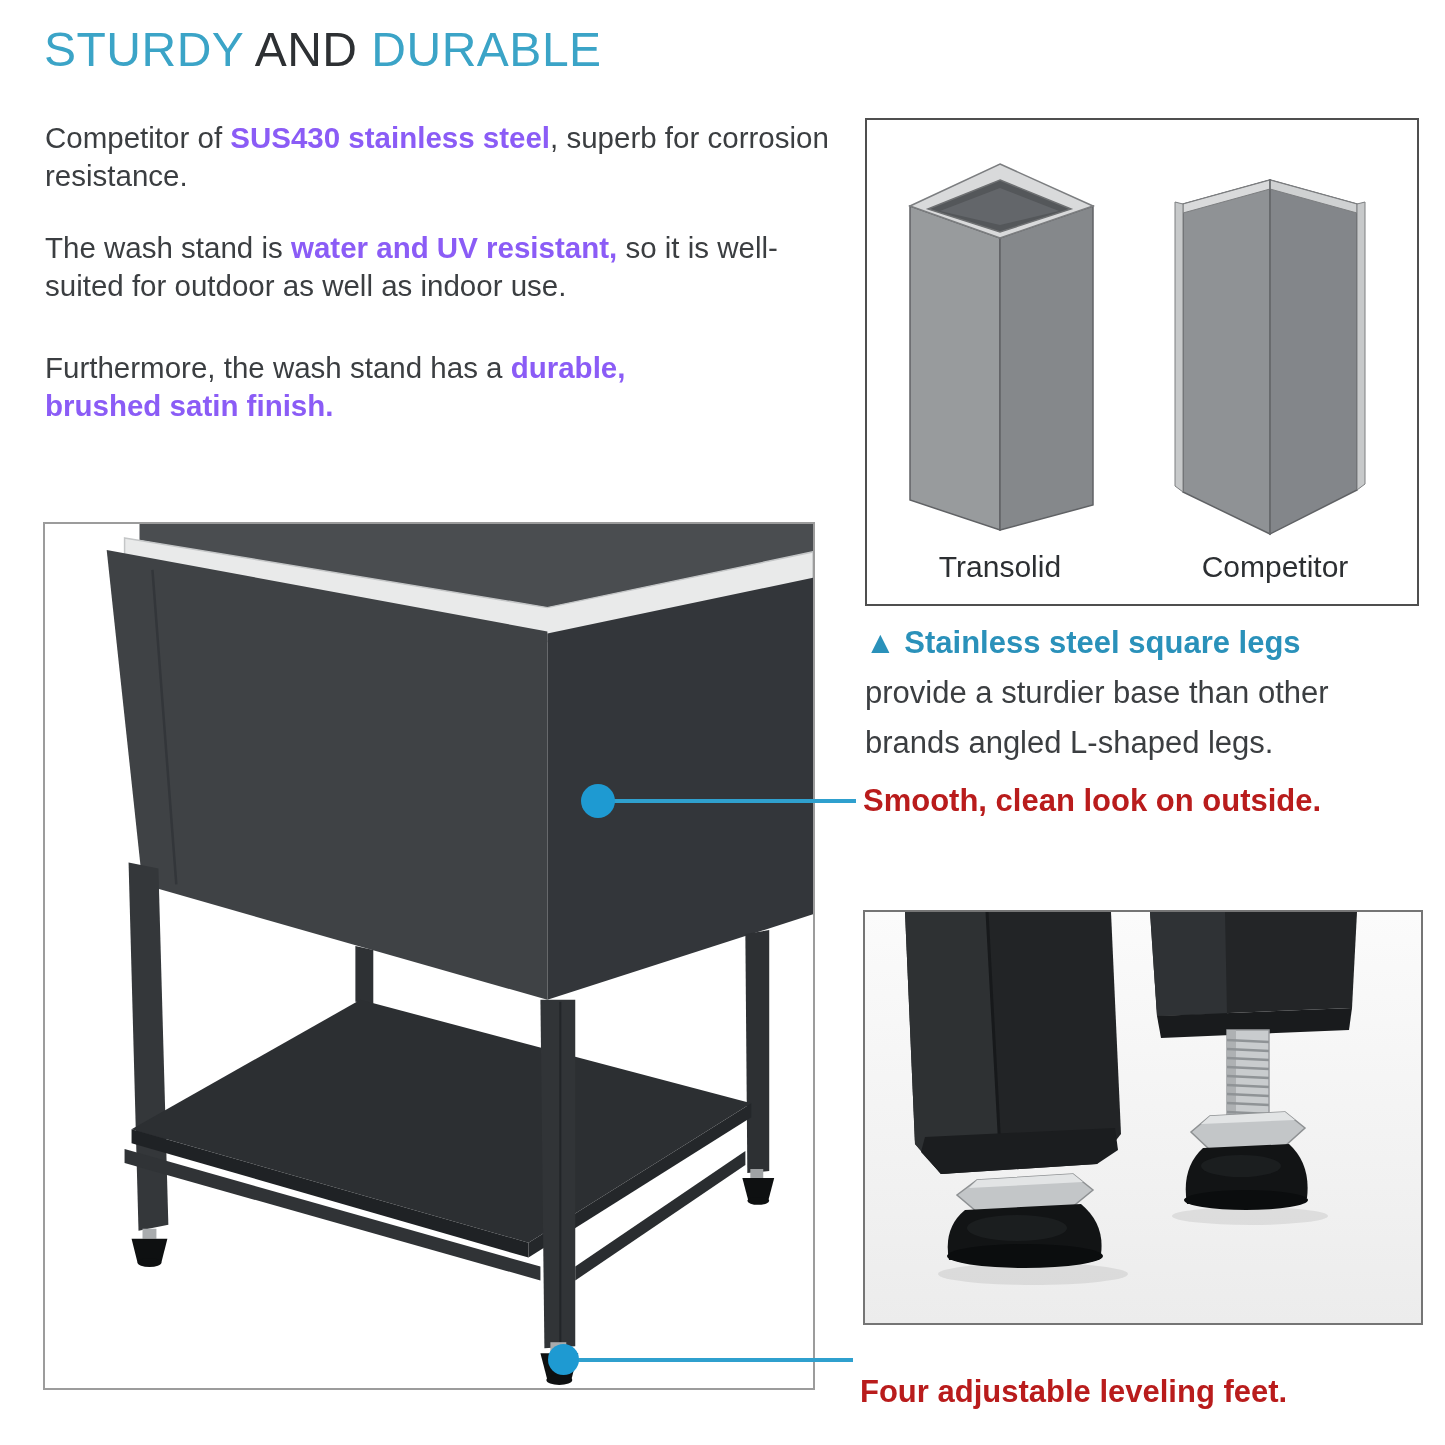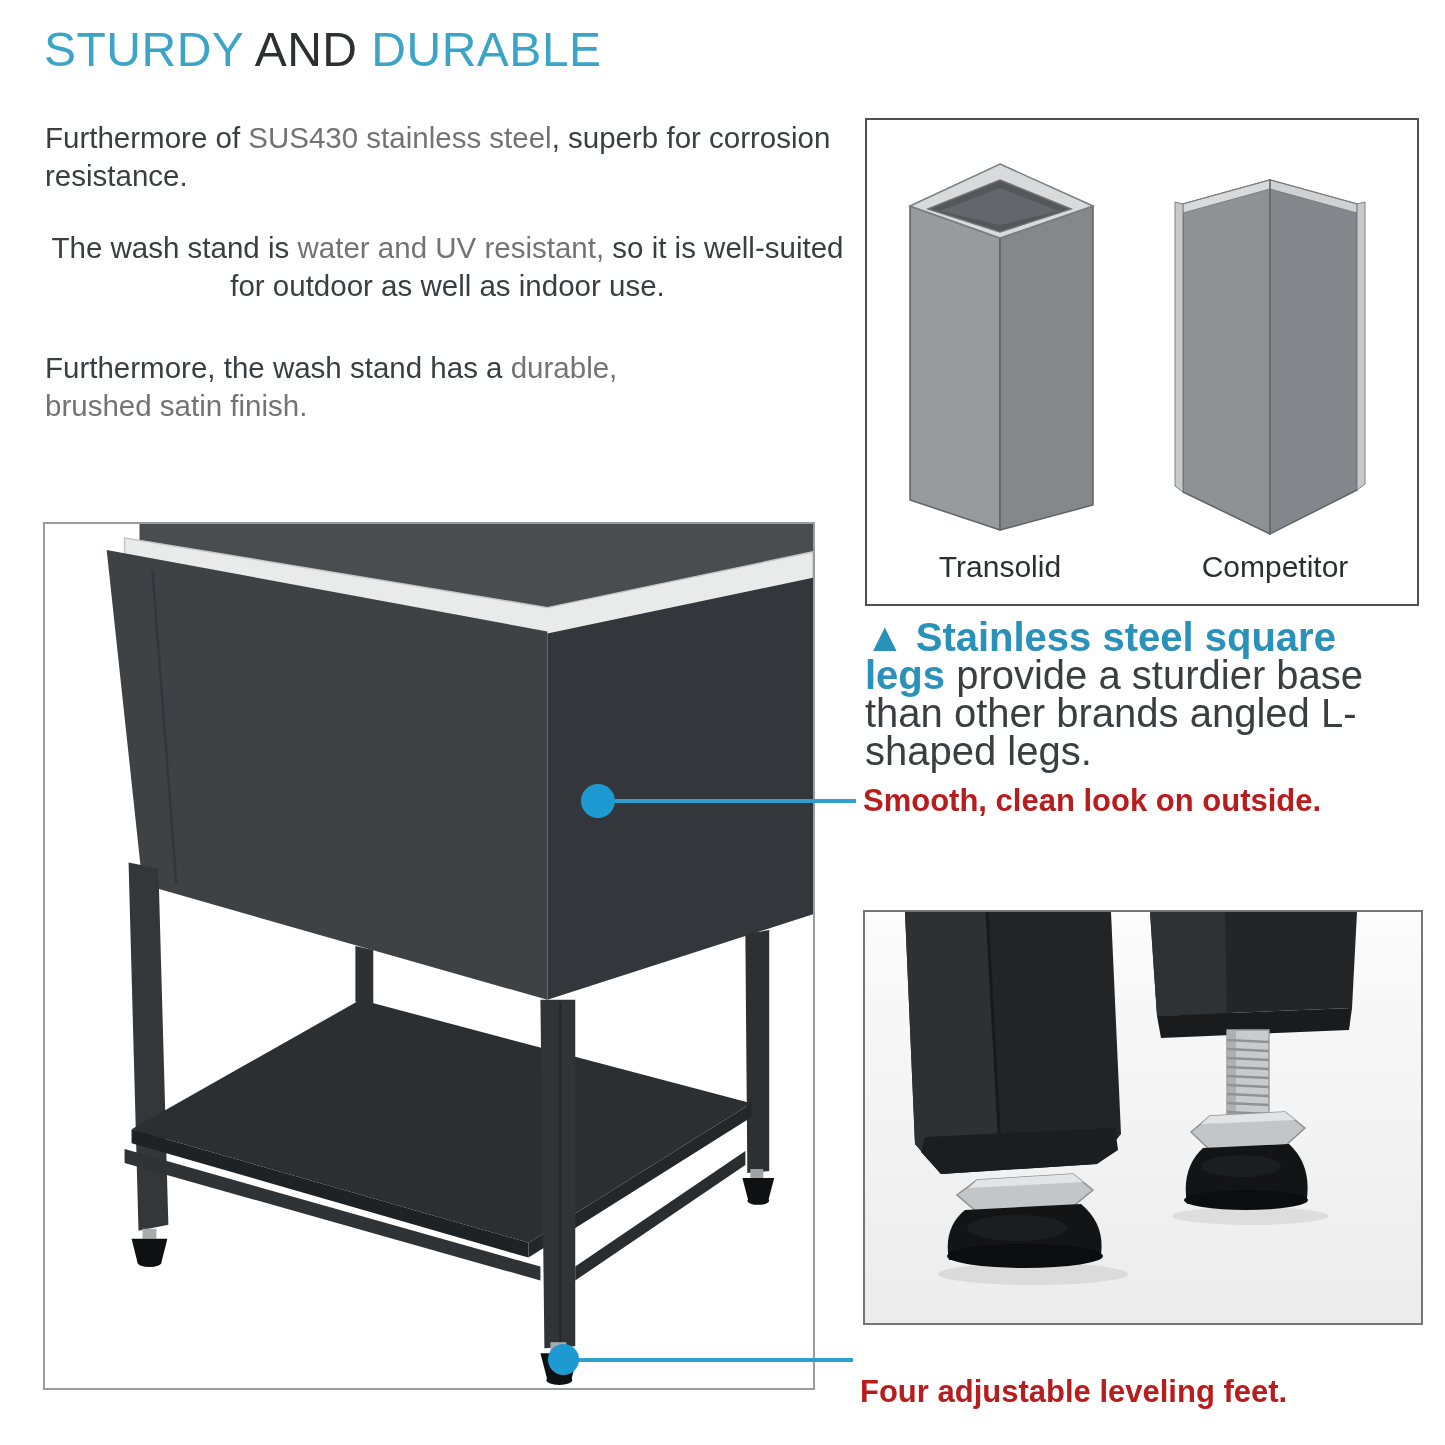--- a/index.html
+++ b/index.html
@@ -13,44 +13,44 @@
   
   .title{
     left:44px;top:22px;font-size:48px;letter-spacing:.5px;font-weight:400;
     color:#2d3033;white-space:nowrap;
   }
   .title .blue{color:#3ba4c7;}
   
   .para{
     left:45px;width:805px;font-size:29.5px;line-height:38px;color:#3b3e41;
   }
-  .para b{font-weight:400;color:#737373;}
+  .para b{font-weight:700;color:#8b5cf6;}
   .p1{top:119px;}
-  .p2{top:229px;text-align:center;}
+  .p2{top:229px;}
   .p3{top:349px;width:600px;}
   
   .product-box{
     left:43px;top:522px;width:772px;height:868px;
     border:2px solid #9c9c9c;box-sizing:border-box;background:#ffffff;
   }
   .product-box svg{display:block;width:768px;height:864px;}
   
   .compare-box{
     left:865px;top:118px;width:554px;height:488px;
     border:2px solid #4f4f4f;box-sizing:border-box;background:#ffffff;
   }
   .compare-box svg{display:block;width:550px;height:484px;}
   .compare-label{
     position:absolute;top:430px;font-size:30px;color:#2c2f32;text-align:center;
   }
   .compare-label.left{left:0;width:266px;}
   .compare-label.right{left:266px;width:284px;}
   
   .legs-note{
-    left:865px;top:618px;width:535px;font-size:40px;line-height:38px;color:#3b3e41;
+    left:865px;top:618px;width:535px;font-size:31px;line-height:50px;color:#3b3e41;
   }
   .legs-note .mark{color:#2a91ba;font-weight:700;}
   .legs-note b{color:#2a91ba;font-weight:700;}
   
   .callout-line{height:4px;background:#2fa0ce;z-index:5;}
   .line1{left:598px;top:799px;width:258px;}
   .line2{left:563px;top:1358px;width:290px;}
   .callout-dot{border-radius:50%;background:#1e9ad2;z-index:6;}
   .dot1{left:581px;top:784px;width:34px;height:34px;}
   .dot2{left:548px;top:1344px;width:31px;height:31px;}
@@ -67,21 +67,21 @@
   }
   .feet-box svg{display:block;width:556px;height:411px;}
 </style>
 </head>
 <body>
 
 <div class="abs title">
   <span class="blue">STURDY</span><span> AND </span><span class="blue">DURABLE</span>
 </div>
 
-<div class="abs para p1"><span>Furthermore of </span><b>SUS430 stainless steel</b><span>, superb for corrosion resistance.</span></div>
+<div class="abs para p1"><span>Competitor of </span><b>SUS430 stainless steel</b><span>, superb for corrosion resistance.</span></div>
 
 <div class="abs para p2"><span>The wash stand is </span><b>water and UV resistant,</b><span> so it is well-suited for outdoor as well as indoor use.</span></div>
 
 <div class="abs para p3"><span>Furthermore, the wash stand has a </span><b>durable, brushed satin finish.</b></div>
 
 <div class="abs product-box">
   <svg viewBox="0 0 772 868" preserveAspectRatio="none">
 
     <polygon points="95,0 772,0 772,34 505,92 95,16" fill="#4a4d50"></polygon>
 

